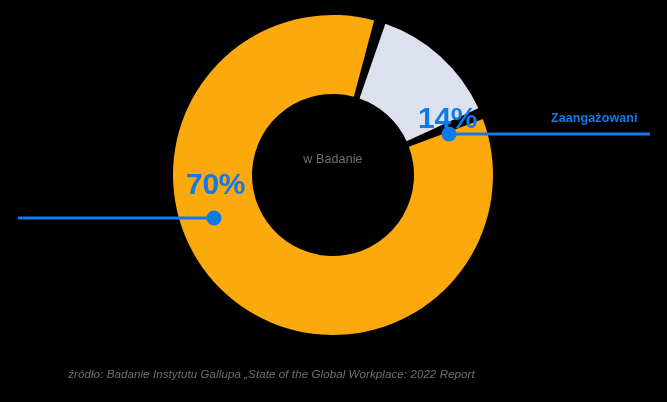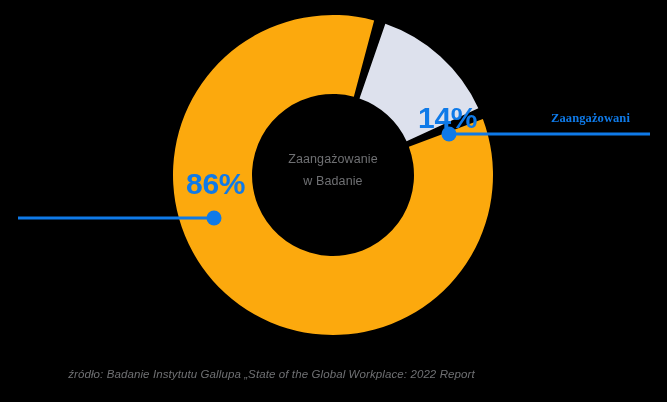--- a/index.html
+++ b/index.html
@@ -101,27 +101,26 @@
 
     <path fill="#dde1ed" d="M 385.35 23.81 A 160 160 0 0 1 478.36 108.14 L 406.59 141.15 A 81 81 0 0 0 359.50 98.46 Z"></path>
 
     <line x1="18" y1="218" x2="210" y2="218" stroke="#0f7ae8" stroke-width="3"></line>
     <circle cx="214" cy="218" r="7.5" fill="#0f7ae8"></circle>
 
     <line x1="453" y1="134" x2="650" y2="134" stroke="#0f7ae8" stroke-width="3"></line>
     <circle cx="449" cy="134" r="7.5" fill="#0f7ae8"></circle>
   </svg>
 
-  <div class="txt pct" id="pct-86" style="color:#0f7ae8;">86%</div>
+  <div class="txt pct" id="pct-86" style="color:#0f7ae8;">70%</div>
 
   <div class="txt pct" id="pct-14" style="color:#0f7ae8;">14%</div>
 
 
-  <div class="txt callout-label" id="label-right" style="color:#0f7ae8;font-family:Liberation Serif, serif;">Zaangażowani</div>
+  <div class="txt callout-label" id="label-right" style="color:#0f7ae8;">Zaangażowani</div>
 
   <div id="center-text">
-    <div>Zaangażowanie</div>
     <div>w Badanie</div>
   </div>
 
   <div id="source-note">źródło: Badanie Instytutu Gallupa „State of the Global Workplace: 2022 Report</div>
 
 </div>
 
 </body></html>

